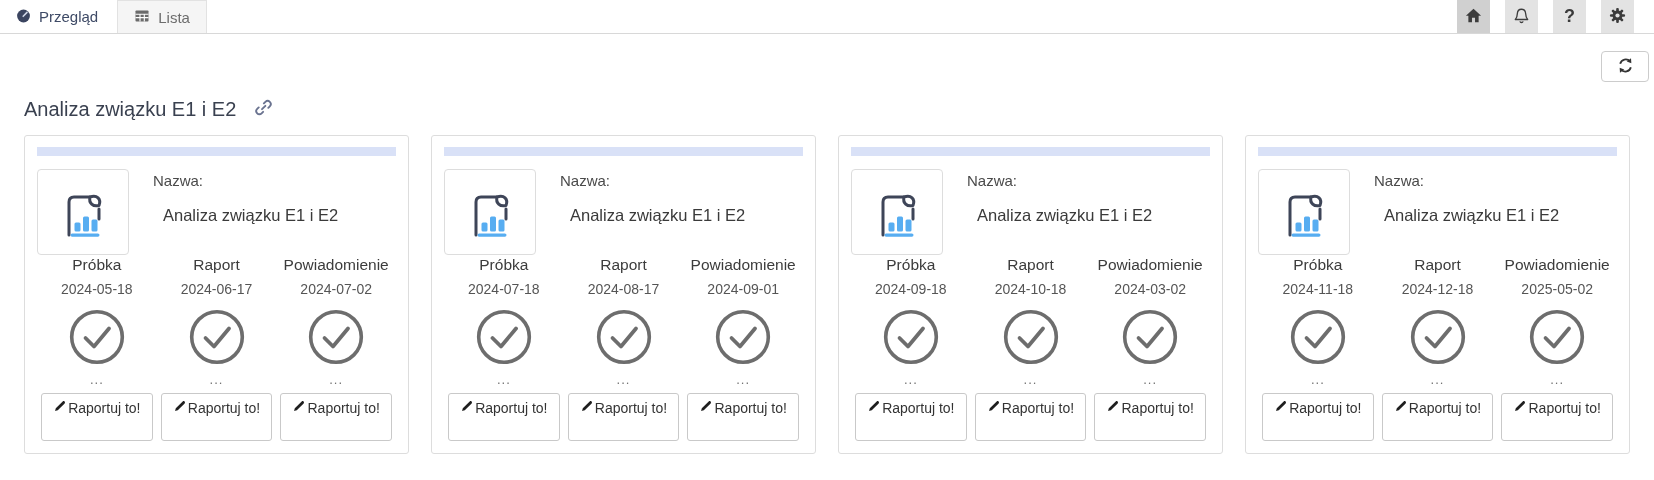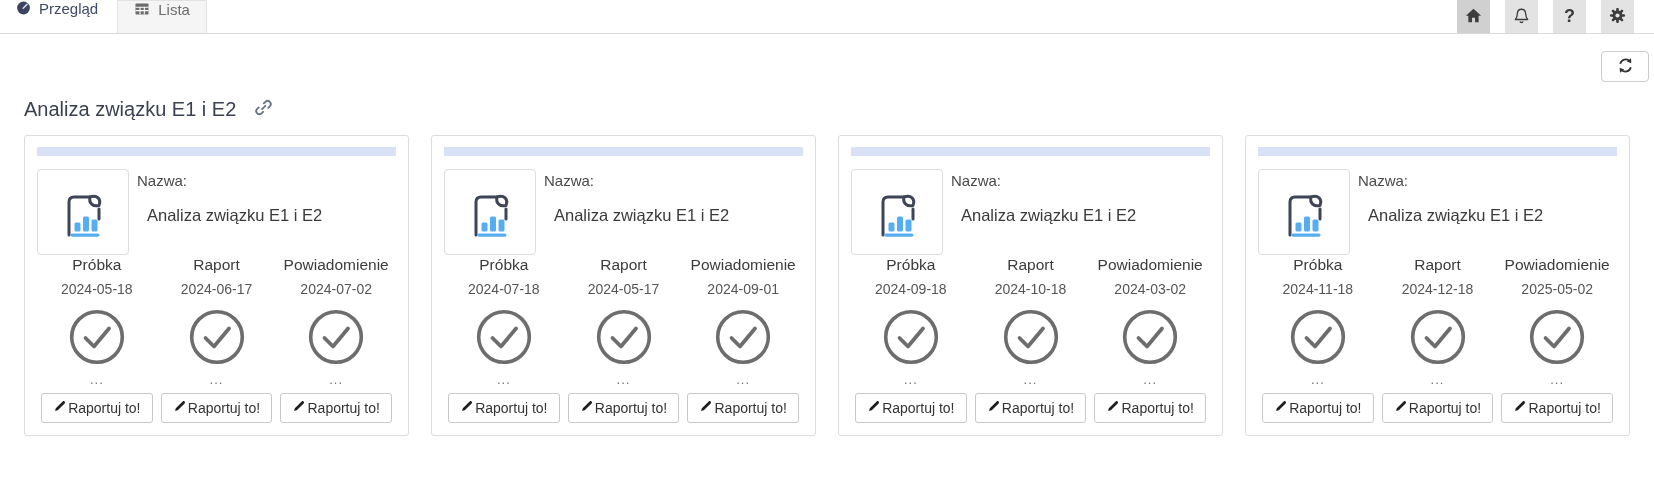--- a/index.html
+++ b/index.html
@@ -3,50 +3,50 @@
 <meta charset="utf-8">
 <style>
   * { box-sizing: border-box; }
   html,body { margin:0; padding:0; }
   body {
     width:1654px; height:480px; background:#fff; overflow:hidden;
     font-family:"Liberation Sans","DejaVu Sans",sans-serif; color:#3c3c3c;
   }
   
   .tabbar { display:flex; align-items:stretch; height:34px; border-bottom:1px solid #d8d8d8; background:#fff; }
-  .tab { display:flex; gap:8px; padding:0 16px; font-size:15px; cursor:pointer; white-space:nowrap; }
+  .tab { display:flex; align-items:center; gap:8px; padding:0 16px; font-size:15px; cursor:pointer; white-space:nowrap; }
   .tab.active { color:#3e4a66; background:#fff; font-weight:400; }
   .tab.inactive { background:#f5f5f5; border:1px solid #e2e2e2; border-bottom:none; color:#6d6d6d; margin-left:3px; }
   .header-actions { margin-left:auto; display:flex; gap:15px; padding-right:20px; }
   .icon-btn { width:33px; height:33px; display:flex; align-items:center; justify-content:center; background:#e3e3e3; border:none; cursor:pointer; padding:0; }
   .icon-btn.active-btn { background:#d0d0d0; }
   .qmark { font-size:18px; font-weight:bold; color:#3b3b3b; }
   
   .toolbar-row { display:flex; justify-content:flex-end; padding:17px 5px 0 0; }
   .refresh-btn { width:48px; height:31px; background:#fff; border:1px solid #ccc; border-radius:4px; display:flex; align-items:center; justify-content:center; cursor:pointer; }
   
   .title-row { display:flex; align-items:center; gap:18px; padding:16px 24px 14px; }
   .page-title { font-size:20px; color:#3a4150; font-weight:400; }
   
   .cards { display:flex; gap:22px; padding:0 24px; }
   .card { flex:1 1 0; border:1px solid #ddd; border-radius:3px; background:#fff; padding:11px 12px 12px; }
   .progress-track { height:9px; margin-bottom:13px; }
   .progress-fill { height:100%; width:100%; background:#d9e1f7; }
-  .card-head { display:flex; gap:8px; }
+  .card-head { display:flex; gap:24px; }
   .icon-box { width:92px; height:86px; border:1px solid #ddd; border-radius:4px; display:flex; align-items:center; justify-content:center; flex:none; background:#fff; }
   .name-block { padding-top:3px; }
   .name-label { font-size:15px; color:#4a4a4a; }
   .name-value { font-size:16.5px; color:#3a3a3a; margin-top:17px; padding-left:10px; }
   .milestones { display:flex; margin-top:1px; }
   .milestone { flex:1 1 0; display:flex; flex-direction:column; align-items:center; }
   .m-label { font-size:15.5px; color:#3c3c3c; }
   .m-date { font-size:14px; color:#555; margin-top:7px; }
   .m-check { margin-top:11px; line-height:0; }
   .m-more { color:#737373; font-size:13px; margin-top:7px; letter-spacing:1px; line-height:1; }
-  .report-btn { margin-top:7px; display:inline-flex; align-items:center; gap:1px; padding:5px 11px 6px; font-size:14px; color:#333;
+  .report-btn { margin-top:7px; display:inline-flex; align-items:center; gap:1px; padding:5px 11px 24px; font-size:14px; color:#333;
     background:#fff; border:1px solid #c9c9c9; border-radius:3px; cursor:pointer; font-family:inherit; }
 </style>
 </head>
 <body>
 
 <div class="tabbar">
   <div class="tab active">
     <span>
       <svg width="15" height="15" viewBox="0 0 15 15">
           <circle cx="7.5" cy="8" r="6.4" fill="#3b4560"></circle>
@@ -245,21 +245,21 @@
         <div class="m-more">...</div>
         <button class="report-btn">
           <span><svg width="14" height="14" viewBox="0 0 15 15">
                 <path d="M2.2 12.9 L3 10 L10.4 2.6 C10.9 2.1 11.8 2.1 12.3 2.6 L12.5 2.8 C13 3.3 13 4.2 12.5 4.7 L5.1 12.1 Z" fill="#1f1f1f"></path>
               </svg></span>
           <span>Raportuj to!</span>
         </button>
       </div>
       <div class="milestone">
         <div class="m-label">Raport</div>
-        <div class="m-date">2024-05-17</div>
+        <div class="m-date">2024-08-17</div>
         <div class="m-check">
           <svg width="58" height="58" viewBox="0 0 58 58" fill="none" stroke="#6d6d6d">
               <circle cx="29" cy="29" r="25.3" stroke-width="3.6"></circle>
               <path d="M17.5 30 L26 38.5 L41 20.5" stroke-width="3.8" stroke-linecap="round" stroke-linejoin="round"></path>
             </svg>
         </div>
         <div class="m-more">...</div>
         <button class="report-btn">
           <span><svg width="14" height="14" viewBox="0 0 15 15">
                 <path d="M2.2 12.9 L3 10 L10.4 2.6 C10.9 2.1 11.8 2.1 12.3 2.6 L12.5 2.8 C13 3.3 13 4.2 12.5 4.7 L5.1 12.1 Z" fill="#1f1f1f"></path>

